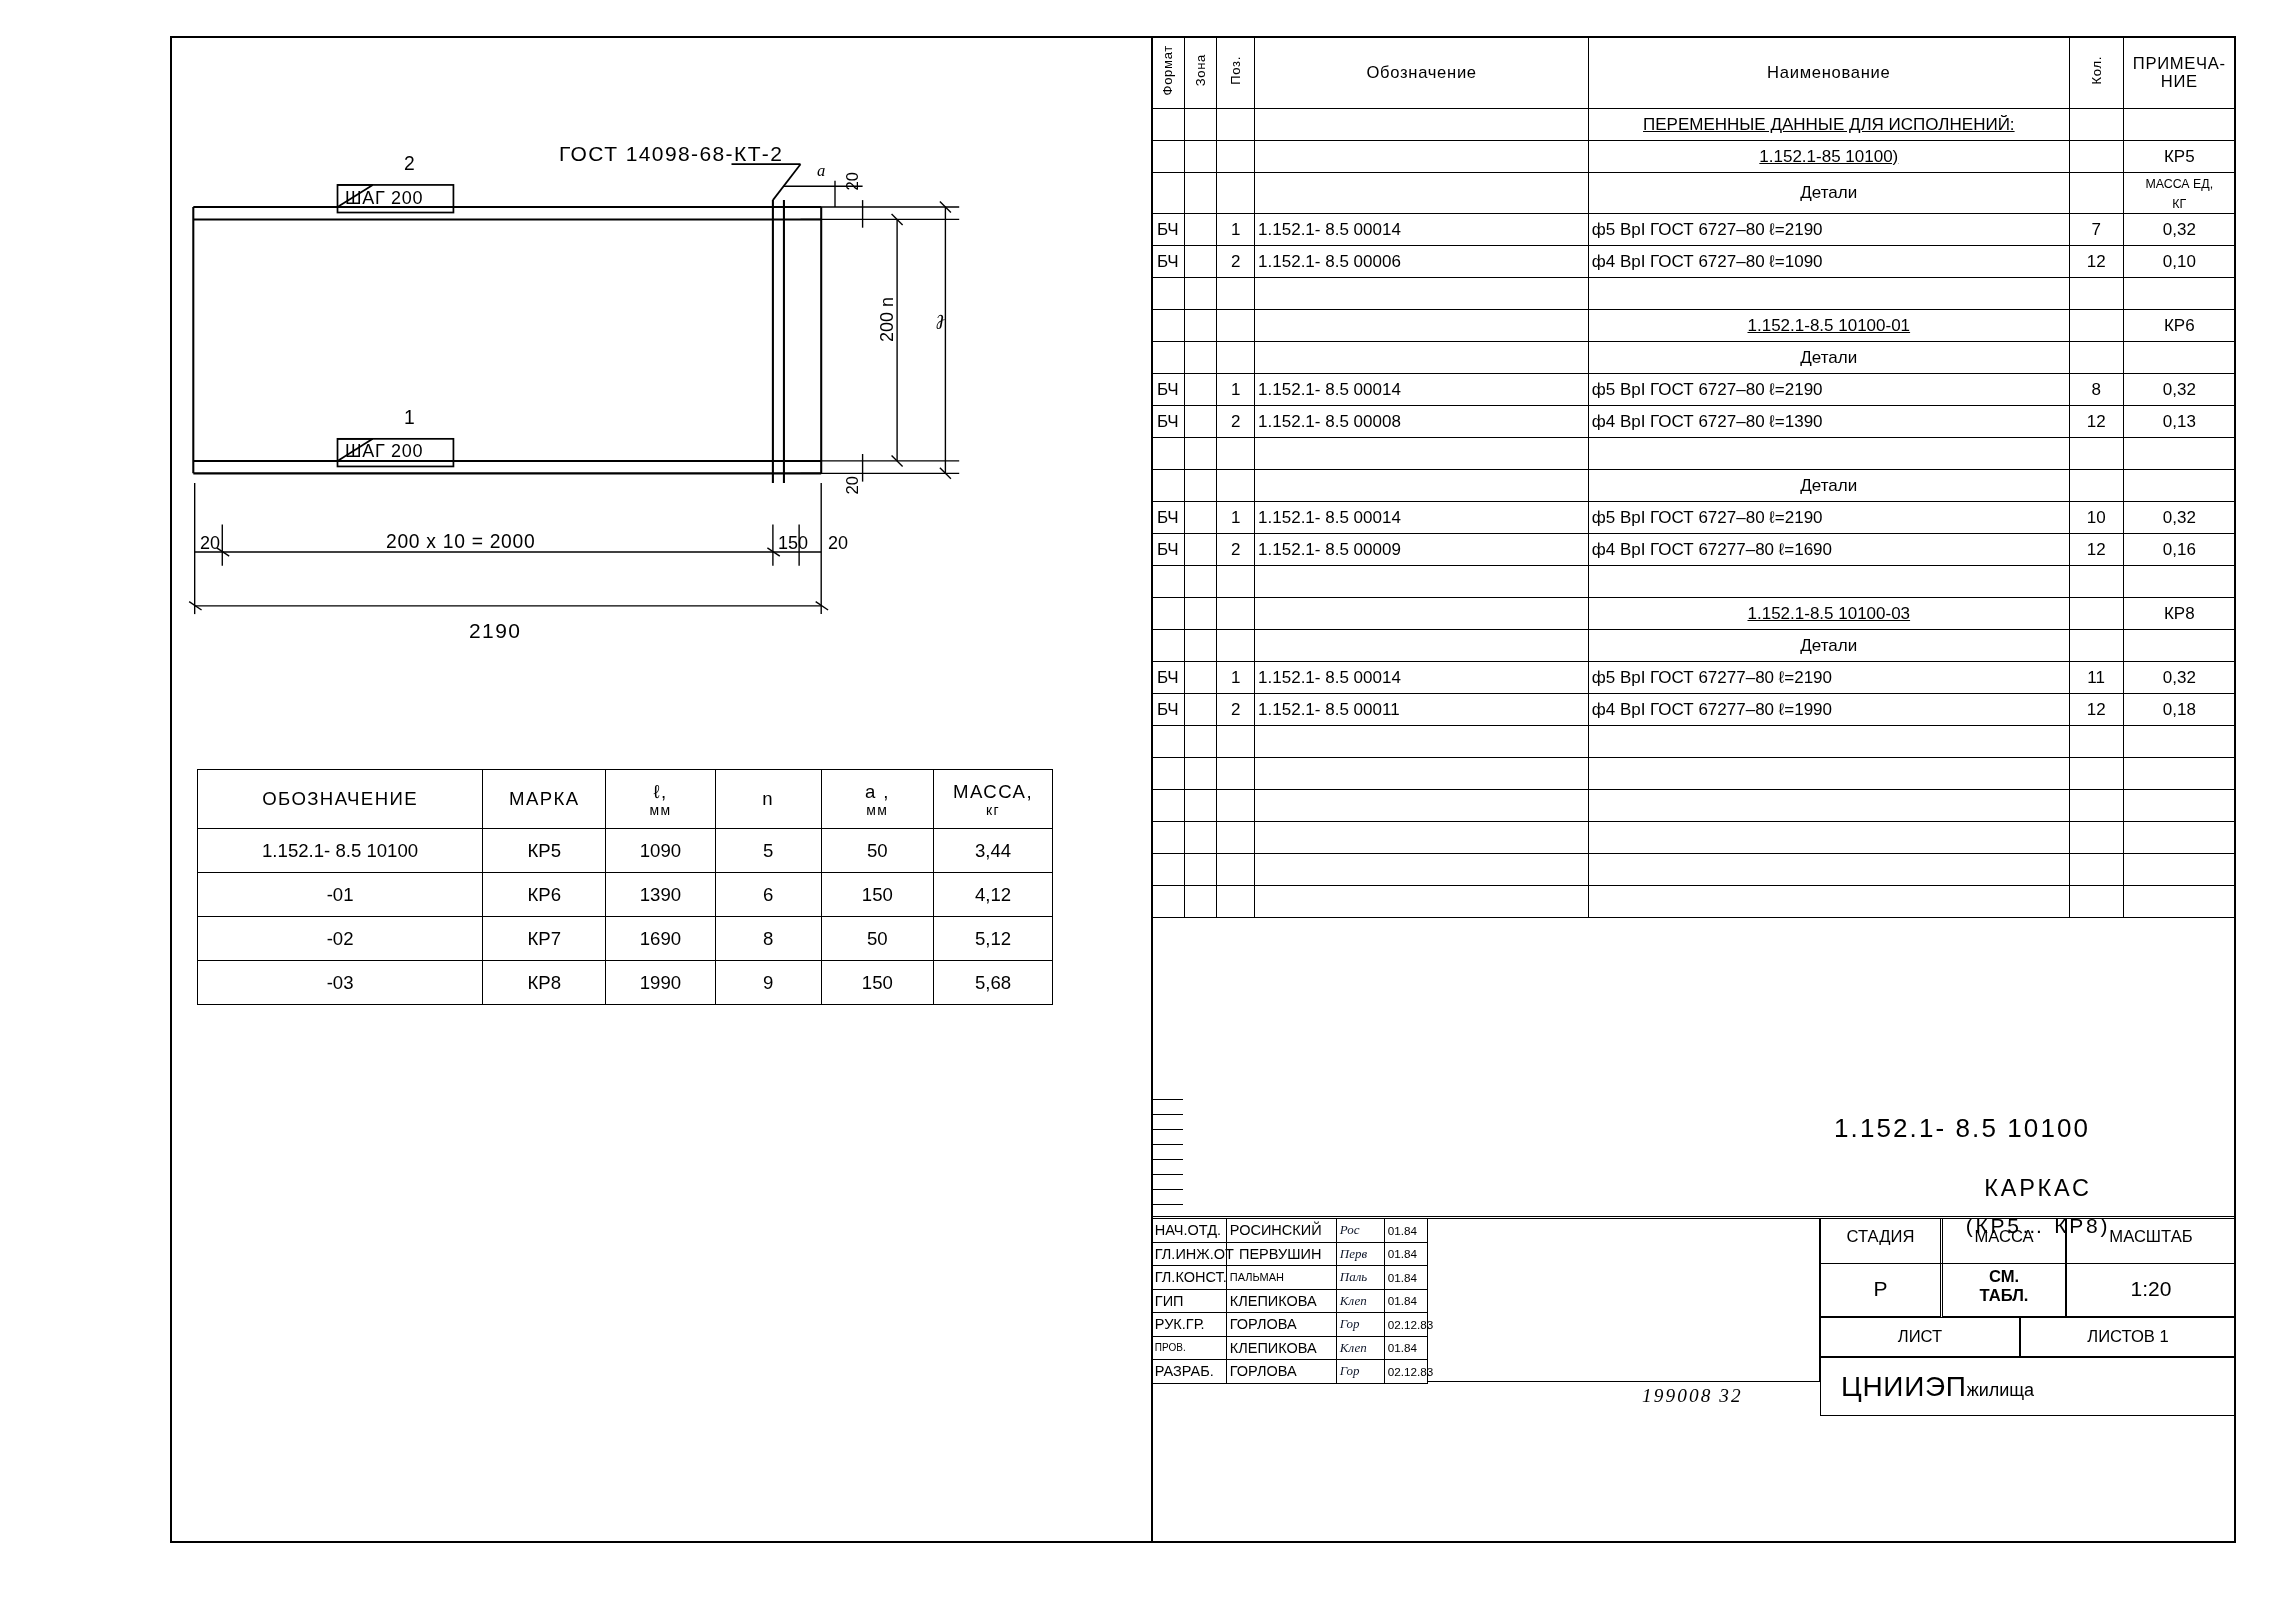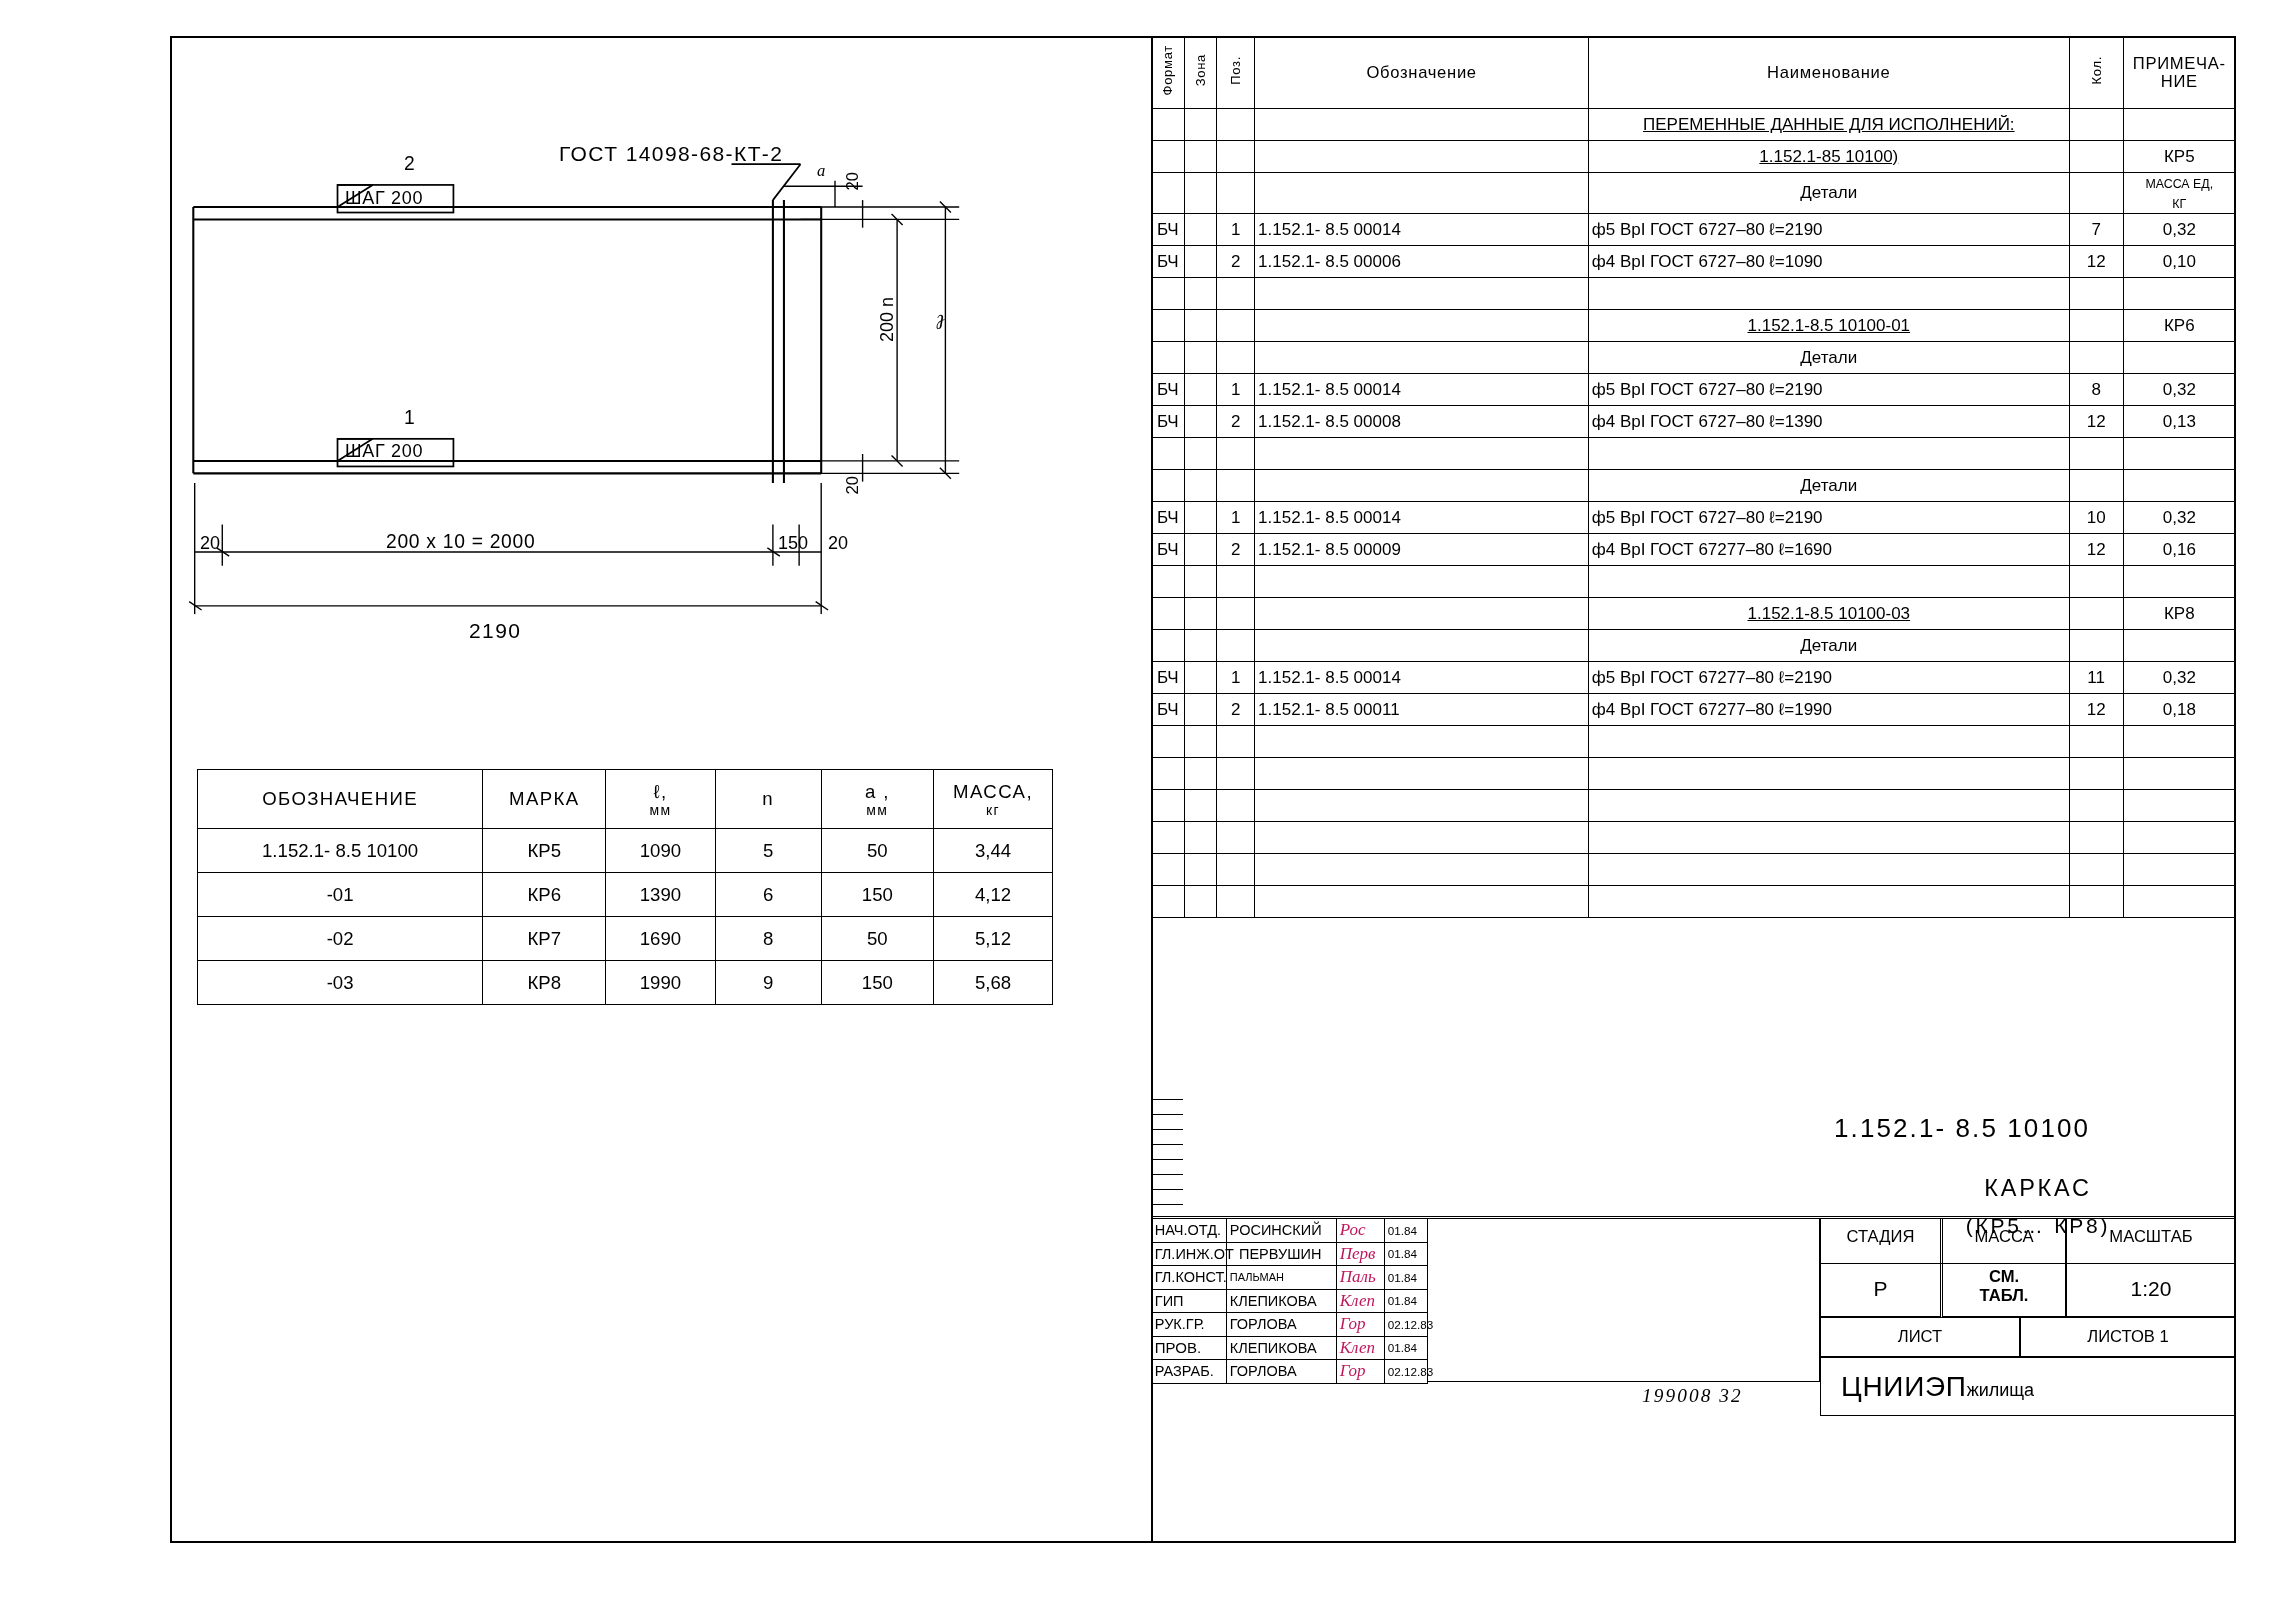--- a/index.html
+++ b/index.html
@@ -163,22 +163,22 @@
     letter-spacing: 2.1px;
   }
   .tb-box {
     position: absolute;
     border: 1.4px solid #000;
     box-sizing: border-box;
   }
   .sign {
     font-family: "Liberation Serif", serif;
     font-style: italic;
-    font-size: 17px;
-    color: #be185d;
+    font-size: 13px;
+    color: #0f172a;
   }
   .karkas {
     position: absolute;
     left: 773px;
     top: 76px;
     font-size: 23.5px;
     letter-spacing: 2.8px;
     text-align: center;
     width: 228px;
   }
@@ -658,21 +658,21 @@
             <td class="sign">Клеп</td>
             <td style="font-size: 11.7px;">01.84</td>
           </tr>
           <tr>
             <td style="font-size: 14.5px;">РУК.ГР.</td>
             <td style="font-size: 14.5px;">ГОРЛОВА</td>
             <td class="sign">Гор</td>
             <td style="font-size: 11.7px;">02.12.83</td>
           </tr>
           <tr>
-            <td style="font-size: 15px;">ПРОВ.</td>
+            <td style="font-size: 10px;">ПРОВ.</td>
             <td style="font-size: 14.5px;">КЛЕПИКОВА</td>
             <td class="sign">Клеп</td>
             <td style="font-size: 11.7px;">01.84</td>
           </tr>
           <tr>
             <td style="font-size: 14.5px;">РАЗРАБ.</td>
             <td style="font-size: 14.5px;">ГОРЛОВА</td>
             <td class="sign">Гор</td>
             <td style="font-size: 11.7px;">02.12.83</td>
           </tr>

